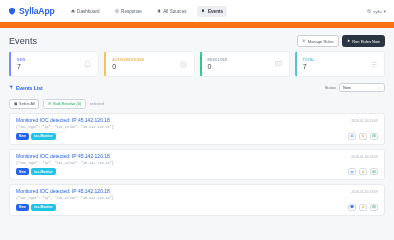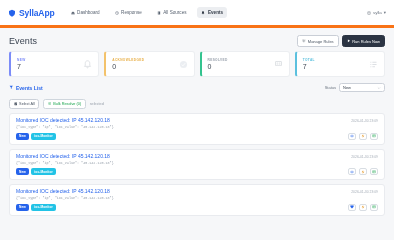--- a/index.html
+++ b/index.html
@@ -8,21 +8,21 @@
     background: #f6f7f9;
     font-family: "Liberation Sans", sans-serif;
     overflow: hidden;
   }
   body { position: relative; }
 
   
   .navbar {
     height: 28px;
     background: #ffffff;
-    border-bottom: 3px solid #f97316;
+    border-bottom: 6px solid #f97316;
     display: flex;
     align-items: center;
     padding: 0 8px;
     gap: 7px;
   }
   .brand {
     display: flex; align-items: center; gap: 3px;
     font-size: 8.5px; font-weight: bold; color: #2563eb;
     letter-spacing: -0.1px;
     margin-right: 5px;

